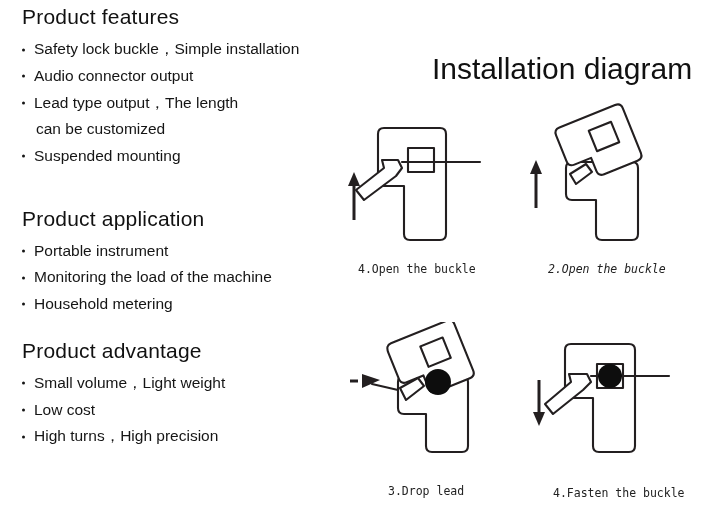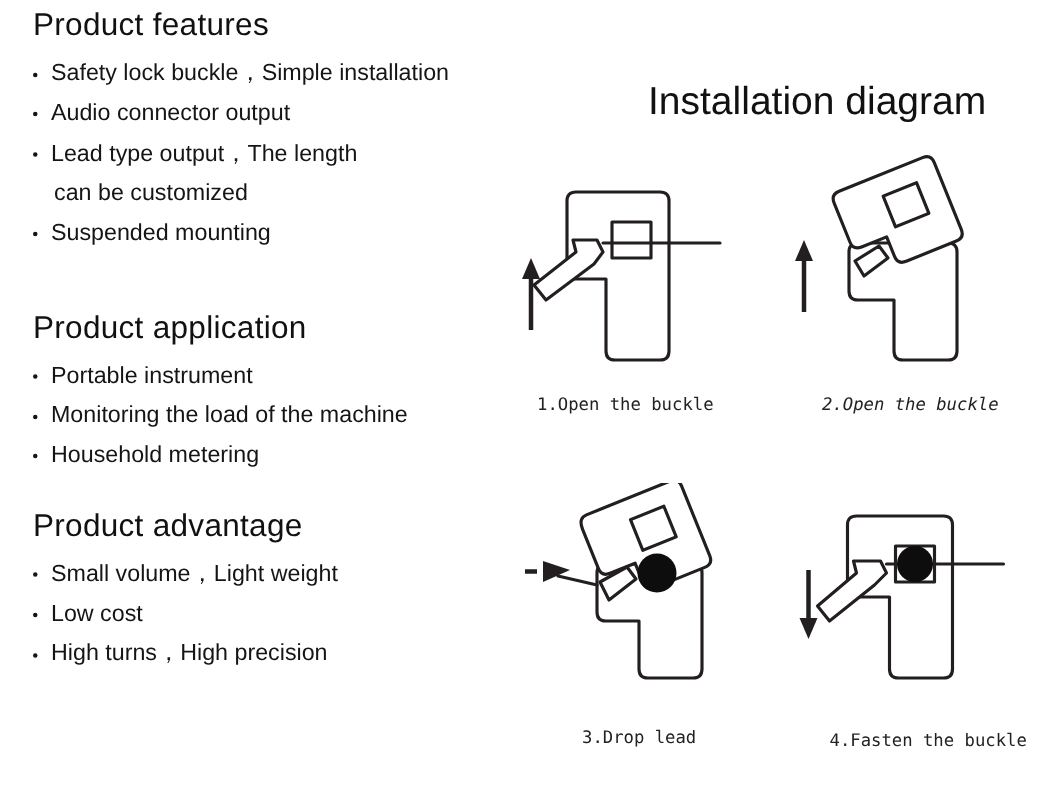--- a/index.html
+++ b/index.html
@@ -68,21 +68,21 @@
     position: absolute;
     left: 330px;
     top: 0;
     width: 377px;
     height: 526px;
   }
   .diagram-title {
     position: absolute;
     left: 102px;
     top: 52px;
-    font-size: 26px;
+    font-size: 30px;
     color: #111;
     white-space: nowrap;
   }
   .diagram-subtitle {
     position: absolute;
     left: 115px;
     top: 90px;
     font-size: 11.5px;
     font-family: "DejaVu Sans Mono", monospace;
     color: #222;
@@ -152,21 +152,21 @@
           <path d="M42 50 L58 50 L62 58 L56 66 L24 90 L16 80 L44 58 Z" fill="#ffffff"></path>
 
           <path d="M62 52 L140 52"></path>
         </g>
 
         <g stroke="#231f20" stroke-width="3" fill="none">
           <line x1="14" y1="110" x2="14" y2="72"></line>
         </g>
         <polygon points="14,62 8,76 20,76" fill="#231f20"></polygon>
       </svg>
-      <div class="fig-caption" style="left:18px; top:152px;">1.Open the buckle</div>
+      <div class="fig-caption" style="left:18px; top:152px;">4.Open the buckle</div>
     </div>
 
     <div class="fig" style="left:190px; top:100px;">
       <svg width="165" height="160" viewBox="0 0 165 160">
         <g fill="none" stroke="#231f20" stroke-width="2.1" stroke-linejoin="round" stroke-linecap="round">
 
           <path d="M66 62 L112 62 Q118 62 118 68 L118 134 Q118 140 112 140 L82 140 Q76 140 76 134 L76 100 L52 100 Q46 100 46 94 L46 68 Q46 62 52 62 Z"></path>
 
           <g transform="rotate(-22 95 45)">
             <path d="M62 8 L110 8 Q116 8 116 14 L116 62 Q116 68 110 68 L74 68 Q68 68 68 62 L68 48 L50 48 Q44 48 44 42 L44 14 Q44 8 50 8 Z" fill="#ffffff"></path>

